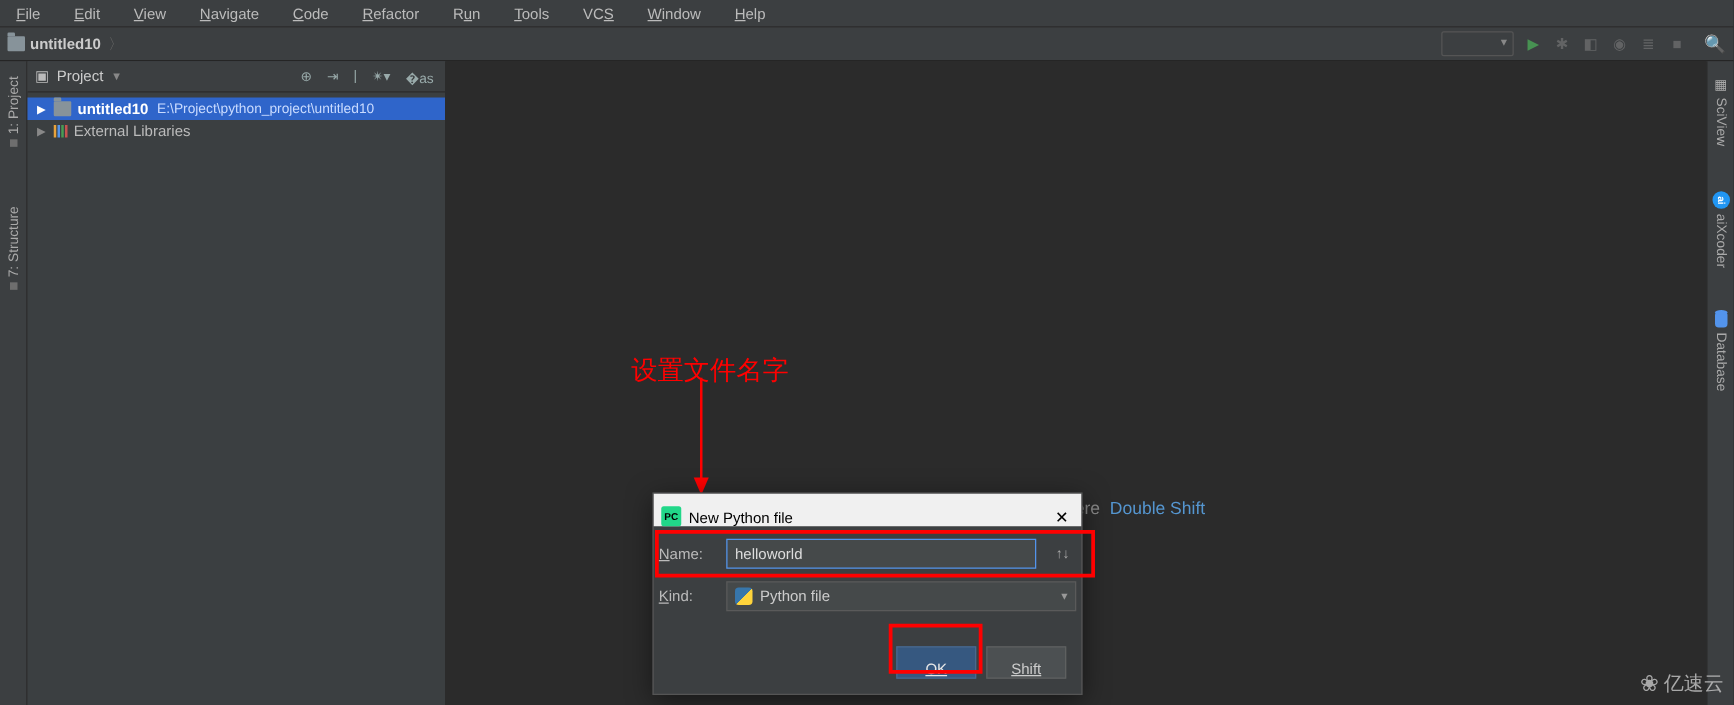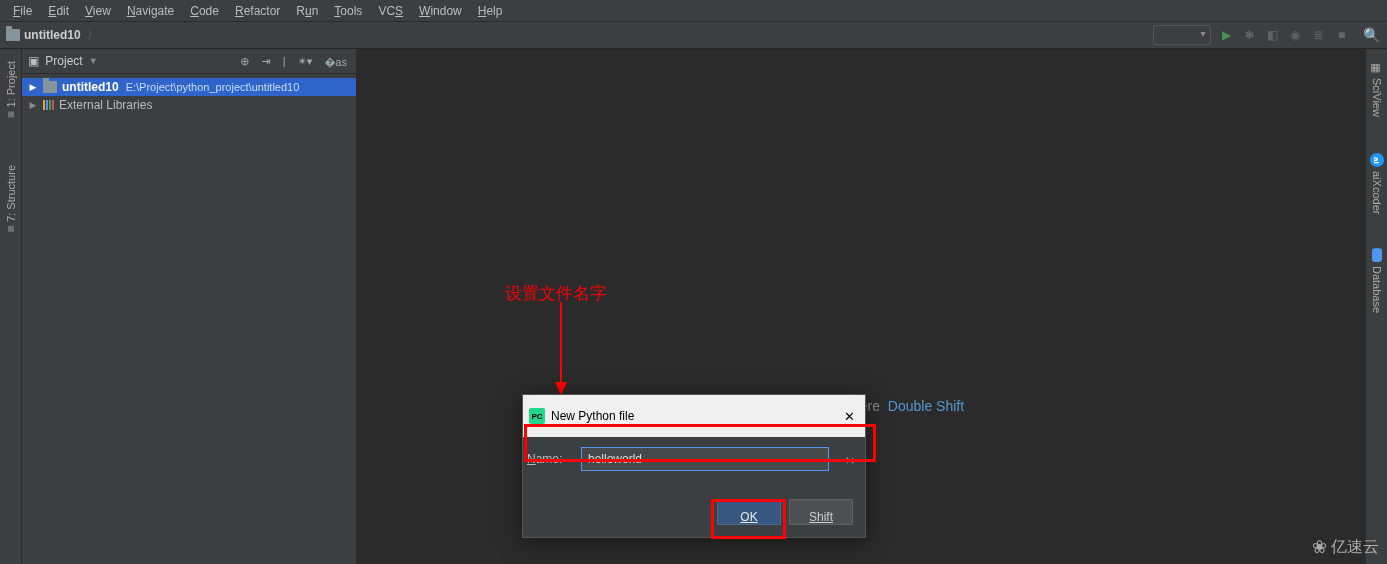--- a/index.html
+++ b/index.html
@@ -14,21 +14,21 @@
   position: relative;
 }
 
 .menubar {
   display: flex;
   align-items: center;
   height: 22px;
   background: #3c3f41;
   border-bottom: 1px solid #2b2b2b;
   padding: 0 6px;
-  gap: 2px;
+  gap: 13px;
 }
 .menubar .mi { padding: 2px 7px; cursor: default; color:#bbb; }
 .menubar .mi .u { text-decoration: underline; }
 
 
 .navbar {
   display: flex;
   align-items: center;
   height: 27px;
   background: #3c3f41;
@@ -112,33 +112,33 @@
   padding-top:8px; gap:28px;
 }
 .vtab-r { writing-mode: vertical-rl; font-size:11px; color:#aaa; padding:4px 2px; display:flex; align-items:center; gap:4px; }
 .badge-blue { width:14px; height:14px; background:#2196f3; border-radius:50%; display:flex; align-items:center; justify-content:center; color:#fff; font-size:8px; font-weight:bold; }
 .db-ico { width:10px; height:12px; background:#5394ec; border-radius:2px 2px 3px 3px; position:relative; }
 .db-ico::before { content:""; position:absolute; top:-2px; left:0; width:10px; height:4px; background:#5394ec; border-radius:5px/2px; }
 
 
 .annotation {
   position:absolute; left:505px; top:282px;
-  color:#ff0000; font-size:17px; font-family:"Microsoft YaHei", sans-serif;
+  color:#ff0000; font-size:21px; font-family:"Microsoft YaHei", sans-serif;
 }
 .arrow-svg { position:absolute; left:546px; top:302px; }
 
 
 .dialog {
   position:absolute; left:522px; top:394px;
   width:344px; background:#3c3f41;
   border:1px solid #555; box-shadow:0 4px 20px rgba(0,0,0,.5);
 }
 .dialog-title {
-  height:42px; background:#f0f0f0; color:#000;
-  display:flex; align-items:center; padding:0 6px; gap:6px;
+  height:26px; background:#f0f0f0; color:#000;
+  display:flex; align-items:flex-end; padding:0 6px; gap:6px;
   font-size:12px;
 }
 .dialog-title .pc-ico { width:16px; height:16px; background:#21d789; border-radius:2px; display:flex; align-items:center; justify-content:center; color:#000; font-size:8px; font-weight:bold; }
 .dialog-title .spacer { flex:1; }
 .dialog-title .close { font-family:Arial; font-size:13px; cursor:default; padding:0 4px; }
 .dialog-body { padding:10px 4px 12px; }
 .row { display:flex; align-items:center; gap:10px; margin-bottom:10px; }
 .row label { width:44px; color:#bbb; }
 .row label .u { text-decoration: underline; }
 .name-input {
@@ -286,20 +286,27 @@
     <span>New Python file</span>
     <span class="spacer"></span>
     <span class="close">✕</span>
   </div>
   <div class="dialog-body">
     <div class="row">
       <label><span class="u">N</span>ame:</label>
       <input class="name-input" value="helloworld" style="">
       <div class="sort-btn">↑↓</div>
     </div>
+    <div class="row">
+      <label><span class="u">K</span>ind:</label>
+      <div class="kind-combo">
+        <span class="py-ico"></span>
+        <span>Python file</span>
+      </div>
+    </div>
   </div>
   <div class="dialog-buttons">
     <div class="btn primary">
         <span>OK</span>
       </div>
     <div class="btn">
         <span>Shift</span>
       </div>
   </div>
 </div>

